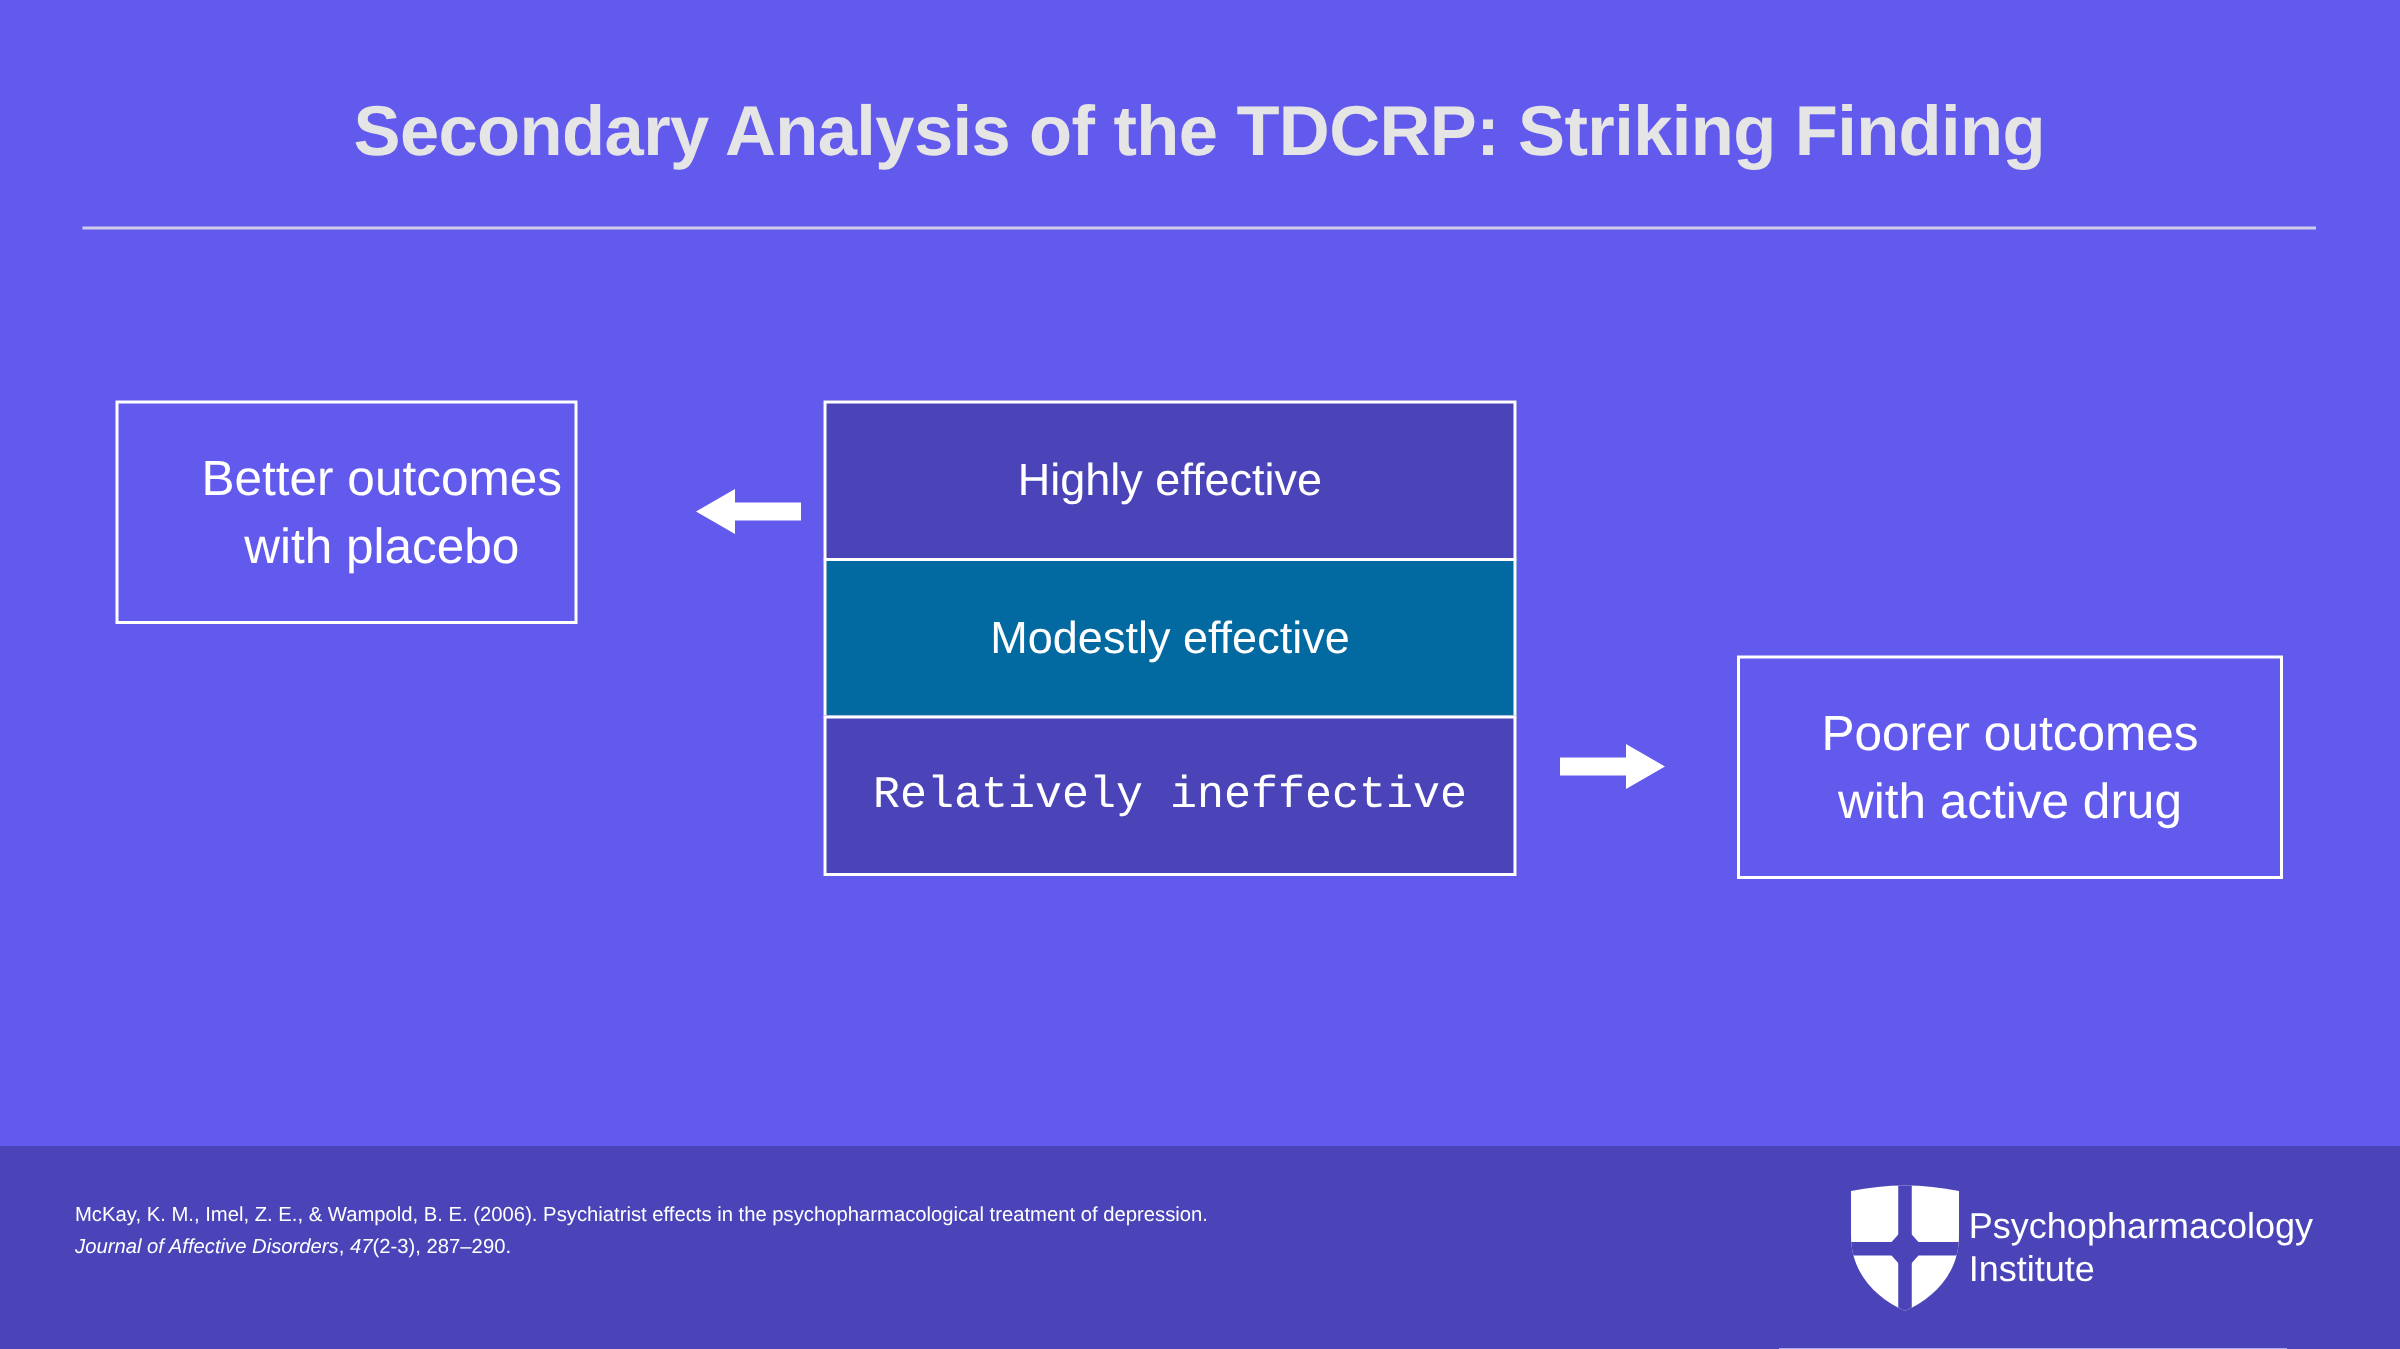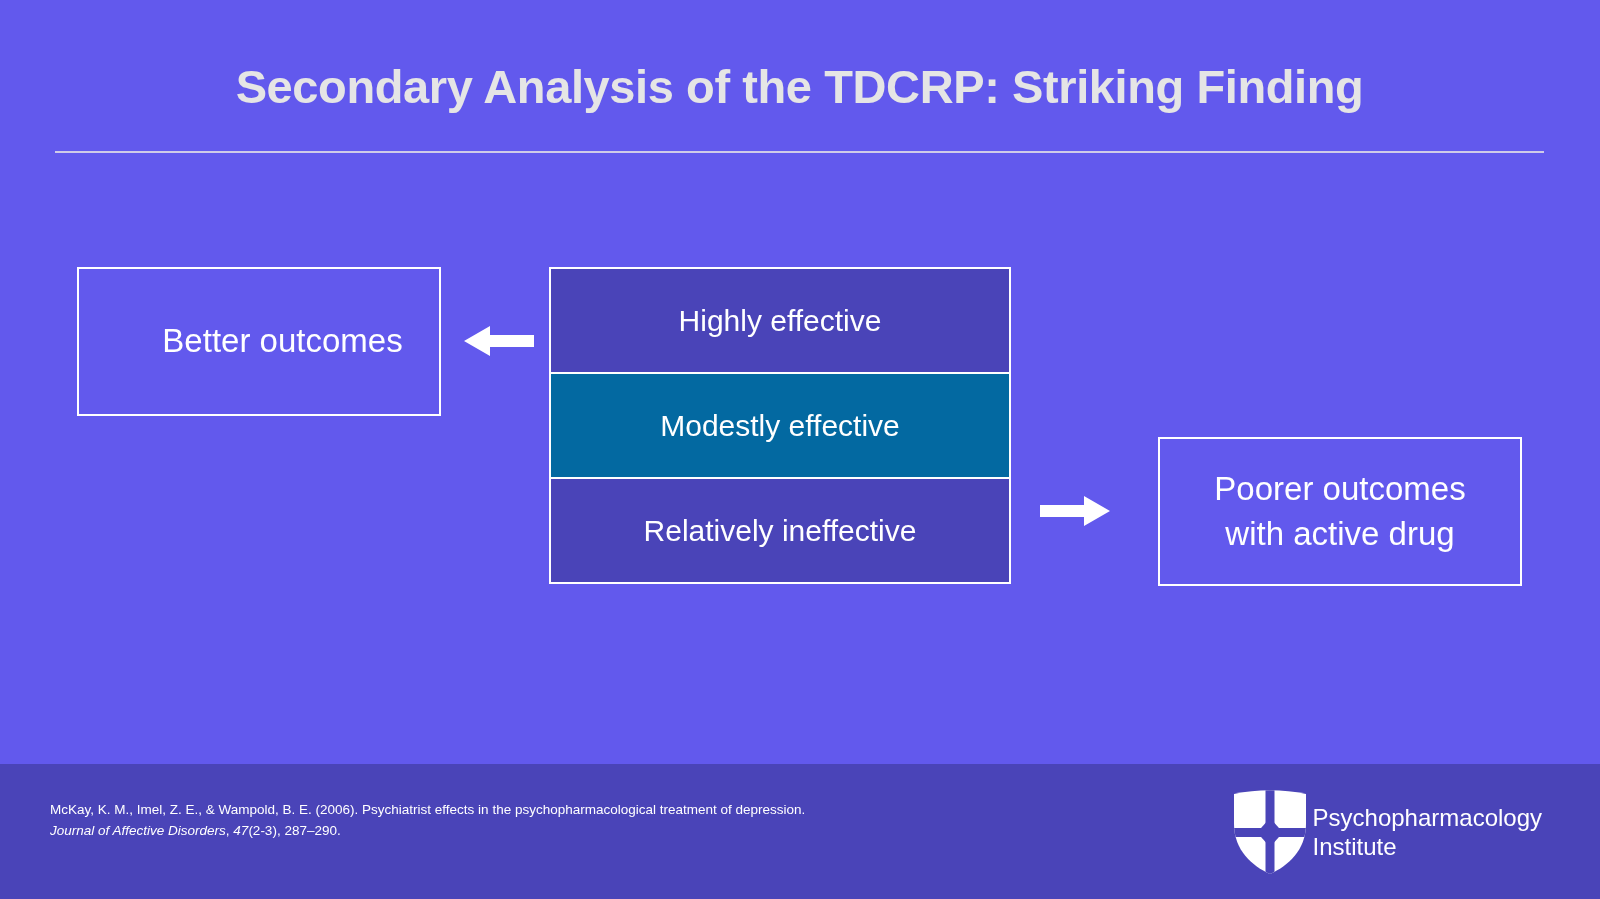--- a/index.html
+++ b/index.html
@@ -58,40 +58,40 @@
     font-size: 30px;
     display: flex;
     align-items: center;
     justify-content: center;
     text-align: center;
   }
   .tier.dark { background: #4a44b8; }
   .tier.light { background: #0369a1; }
   #tier-0 { top: 0px;   height: 107px; }
   #tier-1 { top: 105px; height: 107px; }
-  #tier-2 { top: 210px; height: 107px; }
+  #tier-2 { top: 210px; height: 107px; font-family: Liberation Mono, monospace; }
 
   
   .callout {
     position: absolute;
     box-sizing: border-box;
     border: 2px solid #ffffff;
     background: #6259ed;
     color: #ffffff;
     font-size: 33px;
     line-height: 1.34;
     display: flex;
     align-items: center;
     justify-content: center;
     text-align: center;
   }
   #callout-left {
     left: 77px;
     top: 267px;
-    width: 364px;
+    width: 308px;
     height: 149px;
     padding-left: 47px;
   }
   #callout-right {
     left: 1128px;
     top: 437px;
     width: 364px;
     height: 149px;
     margin-left: 30px;
   }
@@ -146,20 +146,21 @@
 <body>
 
 <div id="slide">
 
   <div id="title">Secondary Analysis of the TDCRP: Striking Finding</div>
   <div id="title-rule"></div>
 
   <div class="callout" id="callout-left">
     <div>
       <span>Better outcomes</span><br>
+      <span>with placebo</span>
     </div>
   </div>
 
   <svg class="arrow" id="arrow-left" viewBox="0 0 70 46">
     <polygon points="0,23 26,8 26,17 70,17 70,29 26,29 26,38" fill="#ffffff"></polygon>
   </svg>
 
   <div id="stack">
     <div class="tier dark" id="tier-0">
       <span>Highly effective</span>

